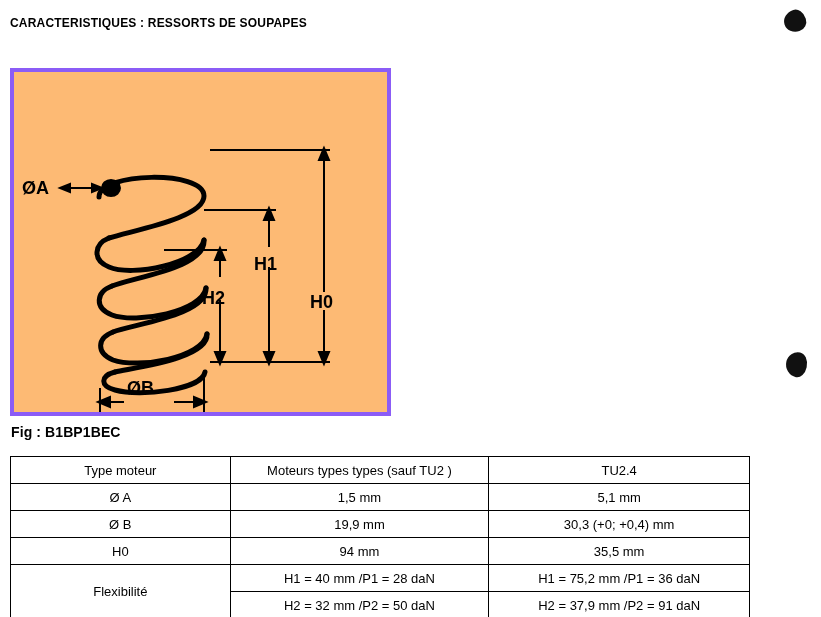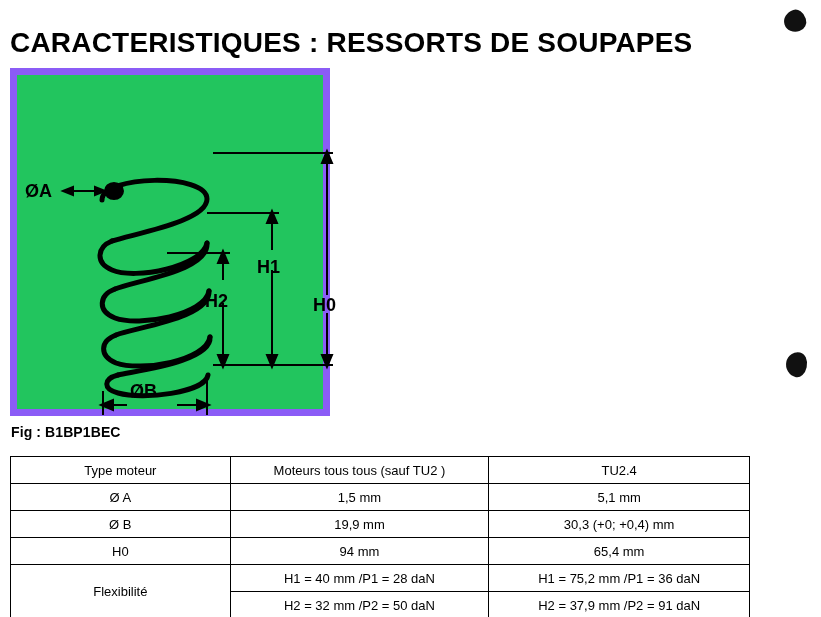--- a/index.html
+++ b/index.html
@@ -12,21 +12,21 @@
     height: 617px;
     position: relative;
     font-family: "Liberation Sans", sans-serif;
     color: #000000;
     overflow: hidden;
   }
   .page-title {
     position: absolute;
     left: 10px;
     top: 8px;
-    font-size: 28px;
+    font-size: 12px;
     font-weight: bold;
     letter-spacing: 0.2px;
     white-space: nowrap;
   }
   
   .blob {
     position: absolute;
     background: #111;
   }
   .blob-top {
@@ -43,25 +43,25 @@
     width: 21px;
     height: 25px;
     border-radius: 55% 45% 40% 60% / 48% 52% 48% 52%;
     transform: rotate(12deg);
   }
   
   .figure-box {
     position: absolute;
     left: 10px;
     top: 68px;
-    width: 320px;
+    width: 381px;
     height: 348px;
-    border: 7px solid #8b5cf6;
+    border: 4px solid #8b5cf6;
     box-sizing: border-box;
-    background: #22c55e;
+    background: #fdba74;
   }
   .figure-svg {
     display: block;
   }
   .fig-caption {
     position: absolute;
     left: 11px;
     top: 424px;
     font-size: 14px;
     font-weight: bold;
@@ -163,37 +163,37 @@
     <text x="113" y="322" font-family="Liberation Sans, sans-serif" font-size="18" font-weight="bold">ØB</text>
   </svg>
 </div>
 
 <div class="fig-caption">Fig : B1BP1BEC</div>
 
 <table class="spec-table">
   <tbody>
     <tr>
       <td class="col-label">Type moteur</td>
-      <td class="col-a">Moteurs tous tous (sauf TU2 )</td>
+      <td class="col-a">Moteurs types types (sauf TU2 )</td>
       <td class="col-b">TU2.4</td>
     </tr>
     <tr>
       <td>Ø A</td>
       <td>1,5 mm</td>
       <td>5,1 mm</td>
     </tr>
     <tr>
       <td>Ø B</td>
       <td>19,9 mm</td>
       <td>30,3 (+0; +0,4) mm</td>
     </tr>
     <tr>
       <td>H0</td>
       <td>94 mm</td>
-      <td>65,4 mm</td>
+      <td>35,5 mm</td>
     </tr>
     <tr>
       <td class="flex-label" rowspan="2">Flexibilité</td>
       <td>H1 = 40 mm /P1 = 28 daN</td>
       <td>H1 = 75,2 mm /P1 = 36 daN</td>
     </tr>
     <tr>
       <td>H2 = 32 mm /P2 = 50 daN</td>
       <td>H2 = 37,9 mm /P2 = 91 daN</td>
     </tr>

